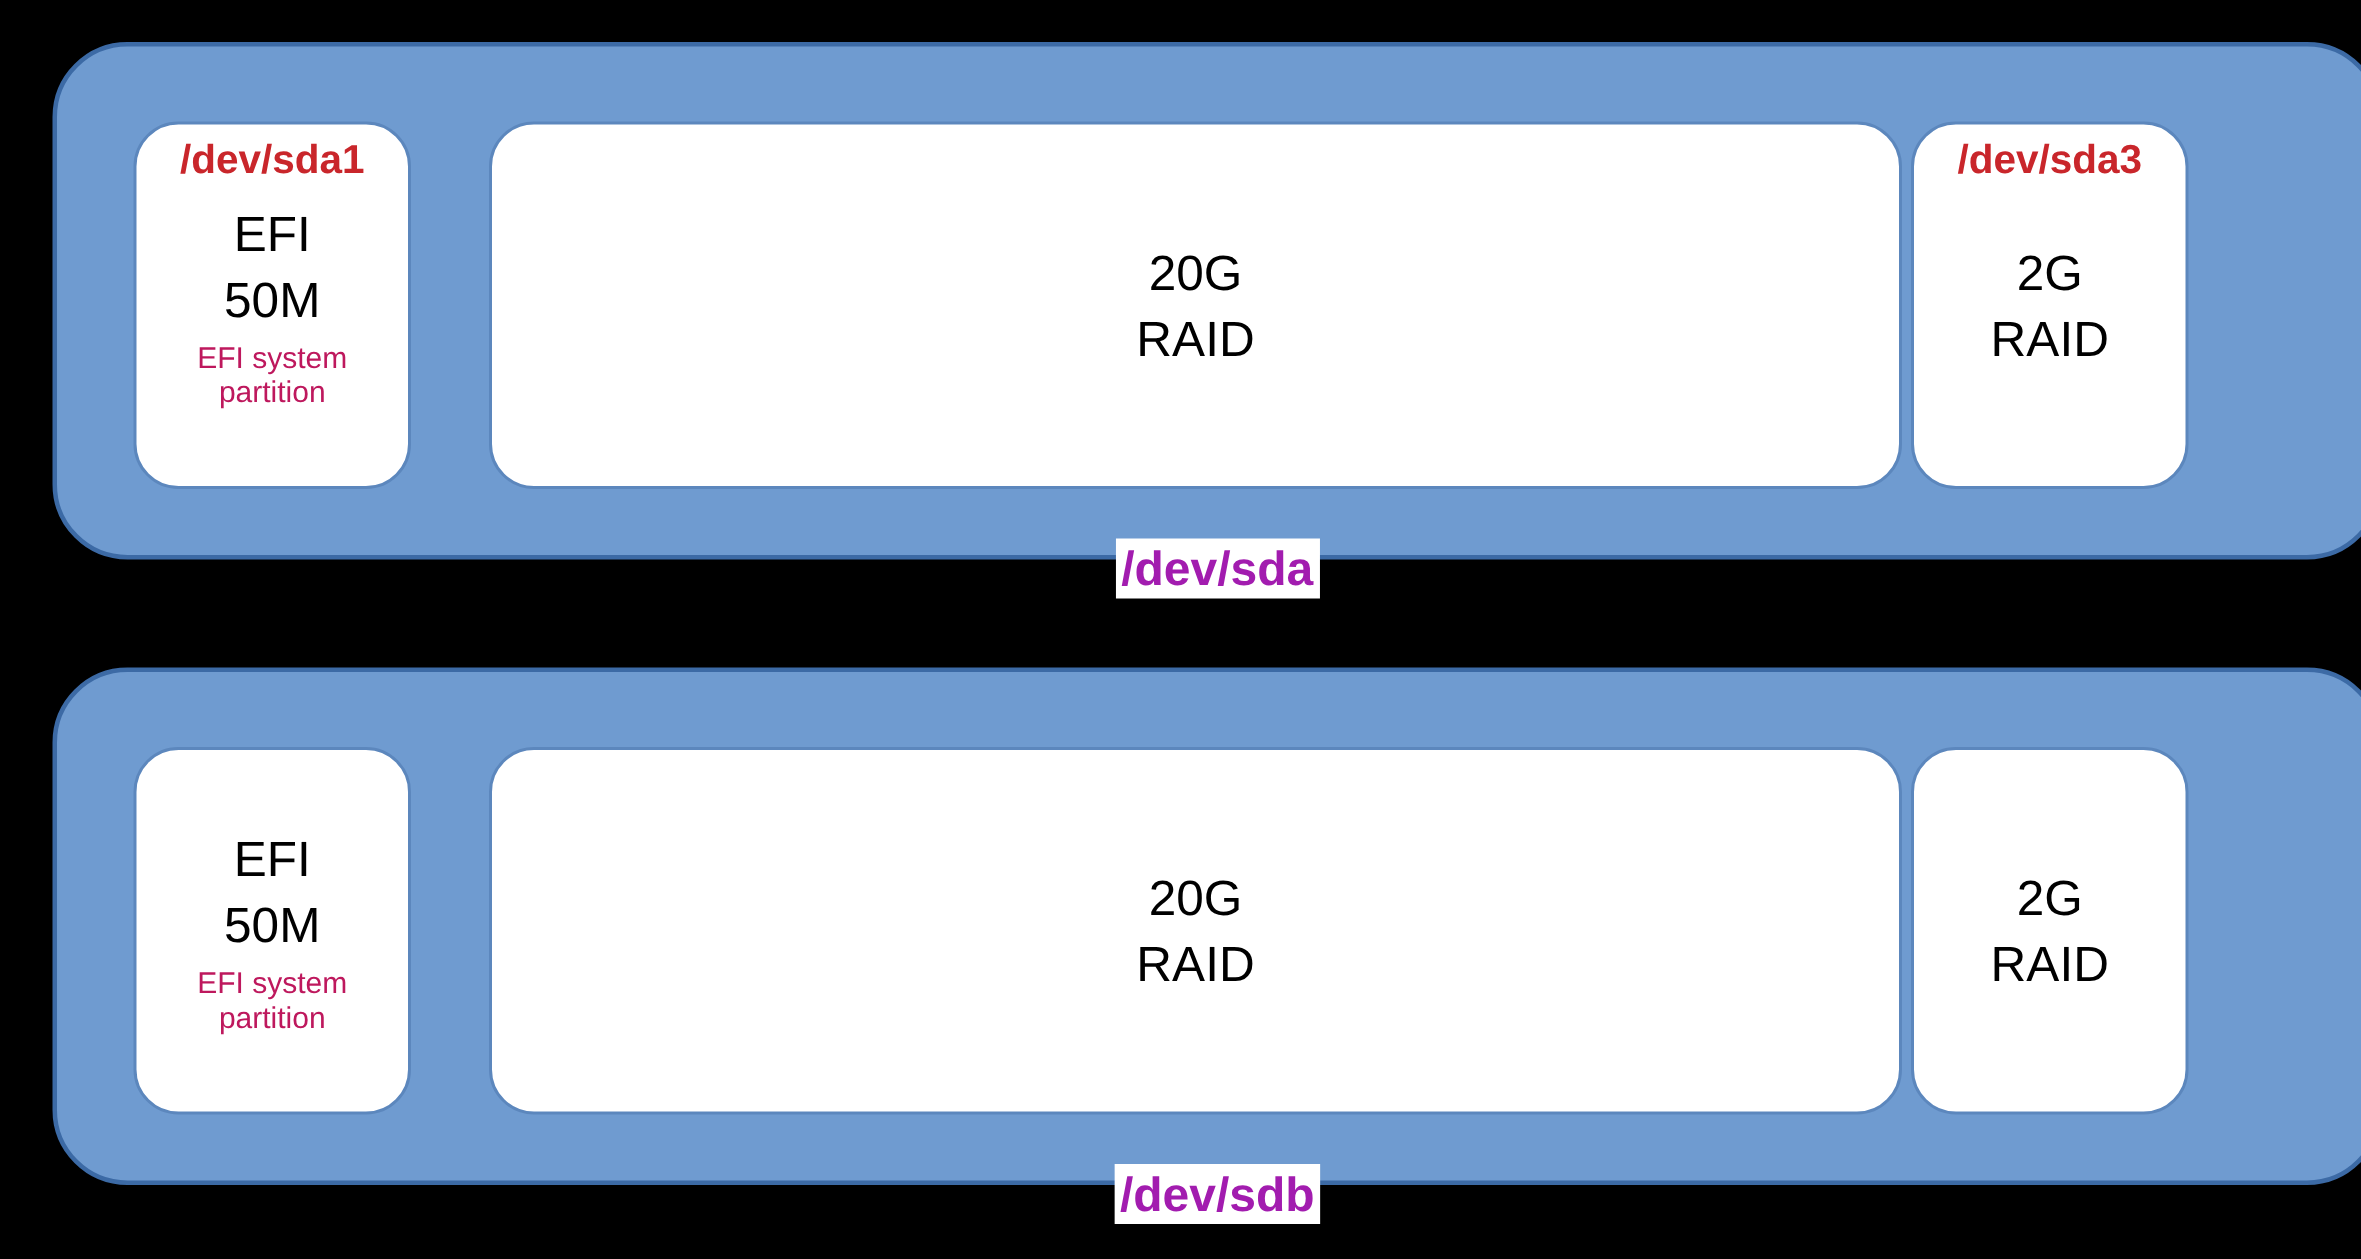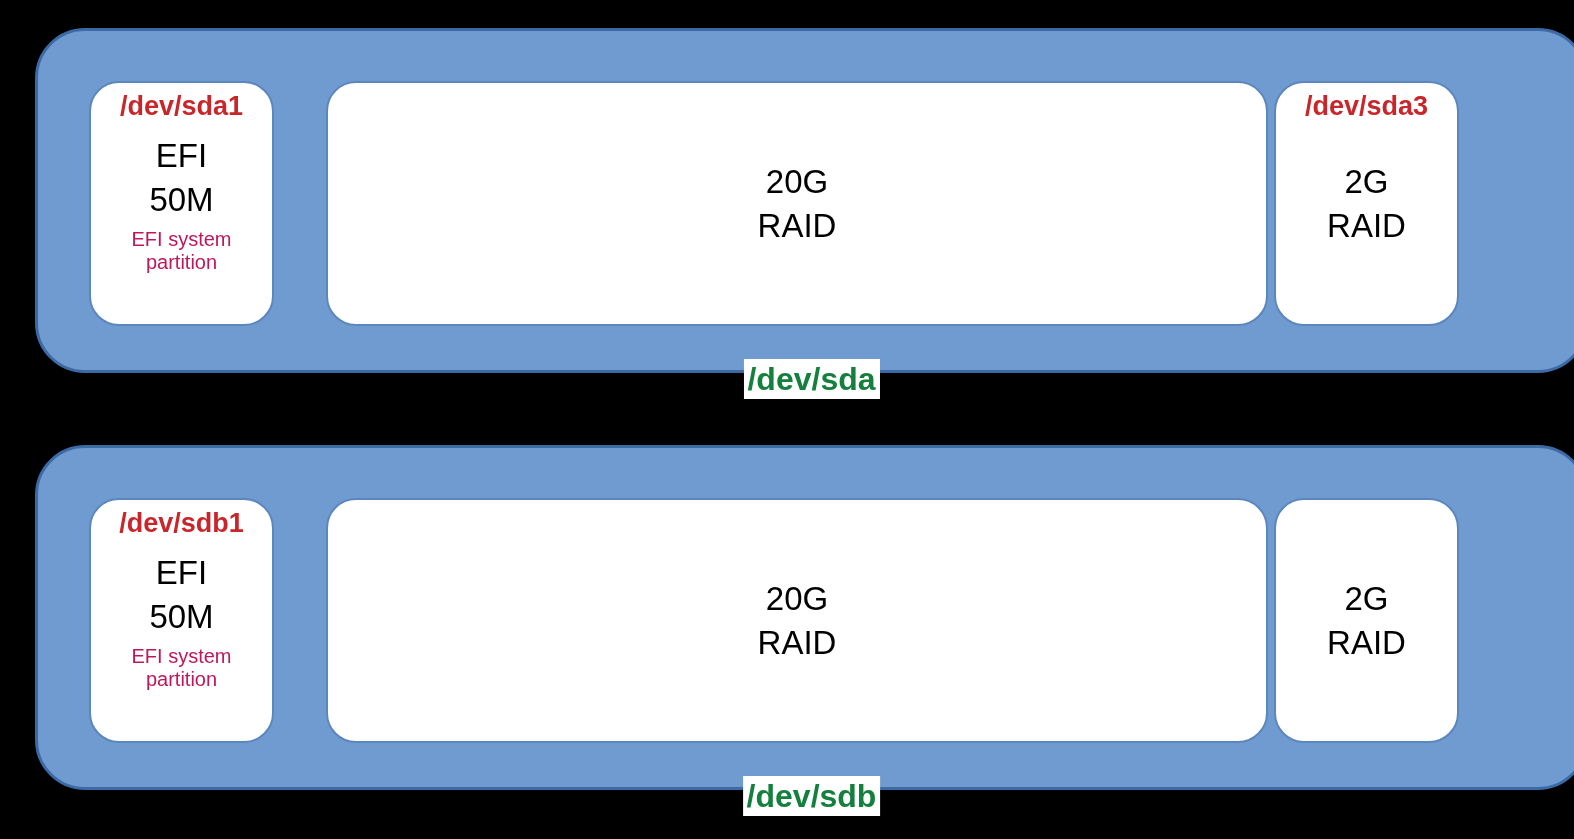--- a/index.html
+++ b/index.html
@@ -77,21 +77,21 @@
     max-width: 130px;
   }
   .pnote:empty { display: none; }
 
   .disk-label {
     position: absolute;
     left: 50%;
     bottom: -29px;
     transform: translateX(-50%);
     background: #ffffff;
-    color: #15803d;
+    color: #a21caf;
     font-size: 32px;
     font-weight: bold;
     line-height: 38px;
     padding: 1px 4px;
     white-space: nowrap;
     z-index: 2;
   }
 </style>
 </head>
 <body>
@@ -120,21 +120,20 @@
         <div class="pline">2G</div>
         <div class="pline">RAID</div>
 
       </div>
     </div>
     <div class="disk-label">/dev/sda</div>
   </section>
 
   <section class="disk second">
     <div class="partition p1">
-      <div class="ptitle">/dev/sdb1</div>
       <div class="pbody">
         <div class="pline">EFI</div>
         <div class="pline">50M</div>
         <div class="pnote">EFI system partition</div>
       </div>
     </div>
     <div class="partition p2">
       <div class="pbody">
         <div class="pline">20G</div>
         <div class="pline">RAID</div>

